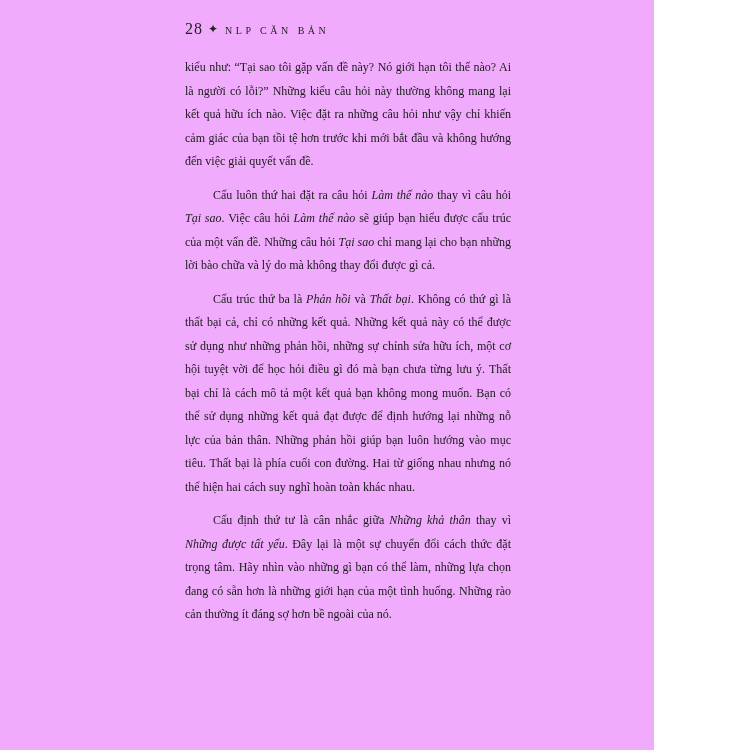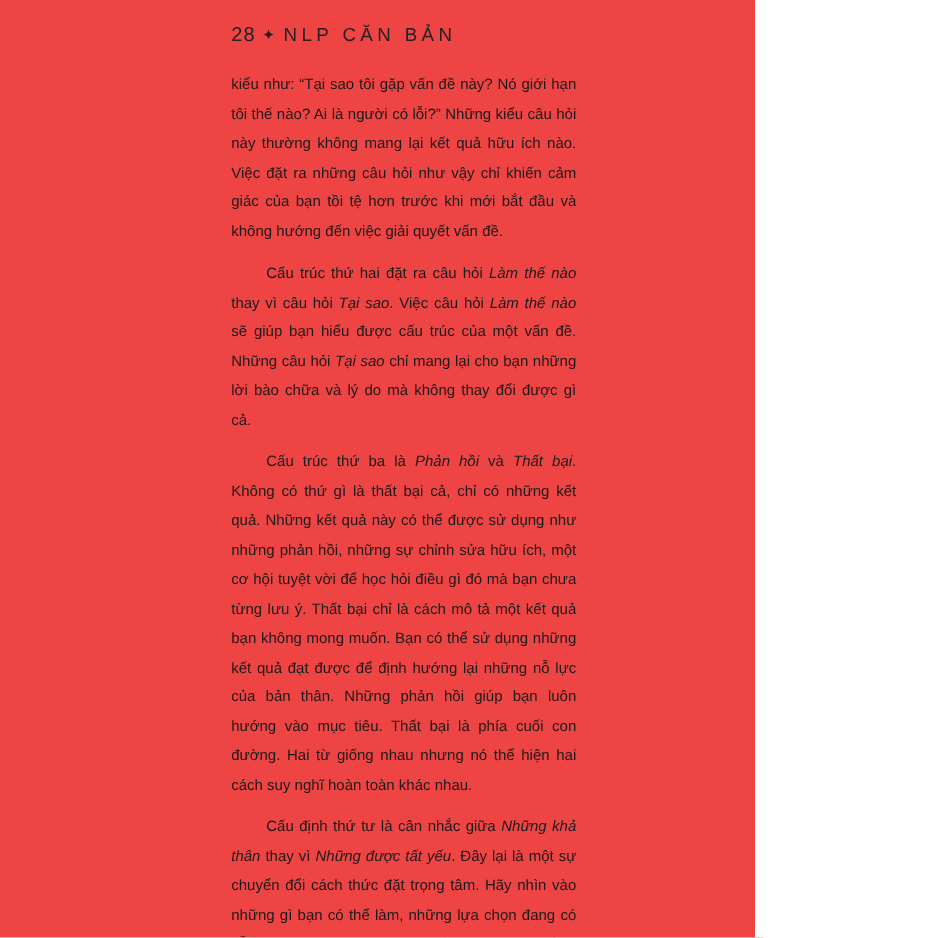--- a/index.html
+++ b/index.html
@@ -2,47 +2,47 @@
 <html lang="vi"><head>
 <meta charset="utf-8">
 <style>
   html, body {
     margin: 0;
     padding: 0;
     background: #ffffff;
   }
   .page {
     position: relative;
-    width: 604px;
+    width: 654px;
     height: 750px;
-    background: #ef4444;
+    background: #f0abfc;
     box-sizing: border-box;
     padding: 16px 143px 0 185px;
-    font-family: Liberation Sans, sans-serif;
+    font-family: Liberation Serif, serif;
     color: #1b1b1b;
     overflow: hidden;
   }
   .running-head {
     display: flex;
     align-items: baseline;
     margin: 4px 0 18px 0;
     color: #222;
   }
   .running-head .page-num {
     font-size: 16px;
     letter-spacing: 1px;
   }
   .running-head .sep {
     font-size: 12px;
     margin: 0 7px 0 5px;
     position: relative;
     top: -1px;
   }
   .running-head .title {
-    font-size: 15px;
+    font-size: 10px;
     letter-spacing: 3.5px;
     font-variant: normal;
   }
   .body-text p {
     margin: 0 0 10px 0;
     font-size: 12px;
     line-height: 23.5px;
     text-align: justify;
     text-justify: inter-word;
   }
@@ -58,17 +58,17 @@
 
 <div class="page">
   <header class="running-head">
     <span class="page-num">28</span>
     <span class="sep">✦</span>
     <span class="title">NLP CĂN BẢN</span>
   </header>
 
   <article class="body-text">
       <p><span>kiểu như: “Tại sao tôi gặp vấn đề này? Nó giới hạn tôi thế nào? Ai là người có lỗi?” Những kiểu câu hỏi này thường không mang lại kết quả hữu ích nào. Việc đặt ra những câu hỏi như vậy chỉ khiến cảm giác của bạn tồi tệ hơn trước khi mới bắt đầu và không hướng đến việc giải quyết vấn đề.</span></p>
-      <p class="indent"><span>Cấu trúc thứ hai đặt ra câu hỏi </span><em>Làm thế nào</em><span> thay vì câu hỏi </span><em>Tại sao</em><span>. Việc câu hỏi </span><em>Làm thế nào</em><span> sẽ giúp bạn hiểu được cấu trúc của một vấn đề. Những câu hỏi </span><em>Tại sao</em><span> chỉ mang lại cho bạn những lời bào chữa và lý do mà không thay đổi được gì cả.</span></p>
+      <p class="indent"><span>Cấu luôn thứ hai đặt ra câu hỏi </span><em>Làm thế nào</em><span> thay vì câu hỏi </span><em>Tại sao</em><span>. Việc câu hỏi </span><em>Làm thế nào</em><span> sẽ giúp bạn hiểu được cấu trúc của một vấn đề. Những câu hỏi </span><em>Tại sao</em><span> chỉ mang lại cho bạn những lời bào chữa và lý do mà không thay đổi được gì cả.</span></p>
       <p class="indent"><span>Cấu trúc thứ ba là </span><em>Phản hồi</em><span> và </span><em>Thất bại</em><span>. Không có thứ gì là thất bại cả, chỉ có những kết quả. Những kết quả này có thể được sử dụng như những phản hồi, những sự chỉnh sửa hữu ích, một cơ hội tuyệt vời để học hỏi điều gì đó mà bạn chưa từng lưu ý. Thất bại chỉ là cách mô tả một kết quả bạn không mong muốn. Bạn có thể sử dụng những kết quả đạt được để định hướng lại những nỗ lực của bản thân. Những phản hồi giúp bạn luôn hướng vào mục tiêu. Thất bại là phía cuối con đường. Hai từ giống nhau nhưng nó thể hiện hai cách suy nghĩ hoàn toàn khác nhau.</span></p>
       <p class="indent"><span>Cấu định thứ tư là cân nhắc giữa </span><em>Những khả thân</em><span> thay vì </span><em>Những được tất yếu</em><span>. Đây lại là một sự chuyển đổi cách thức đặt trọng tâm. Hãy nhìn vào những gì bạn có thể làm, những lựa chọn đang có sẵn hơn là những giới hạn của một tình huống. Những rào cản thường ít đáng sợ hơn bề ngoài của nó.</span></p>
     </article>
 </div>
 
 </body></html>

